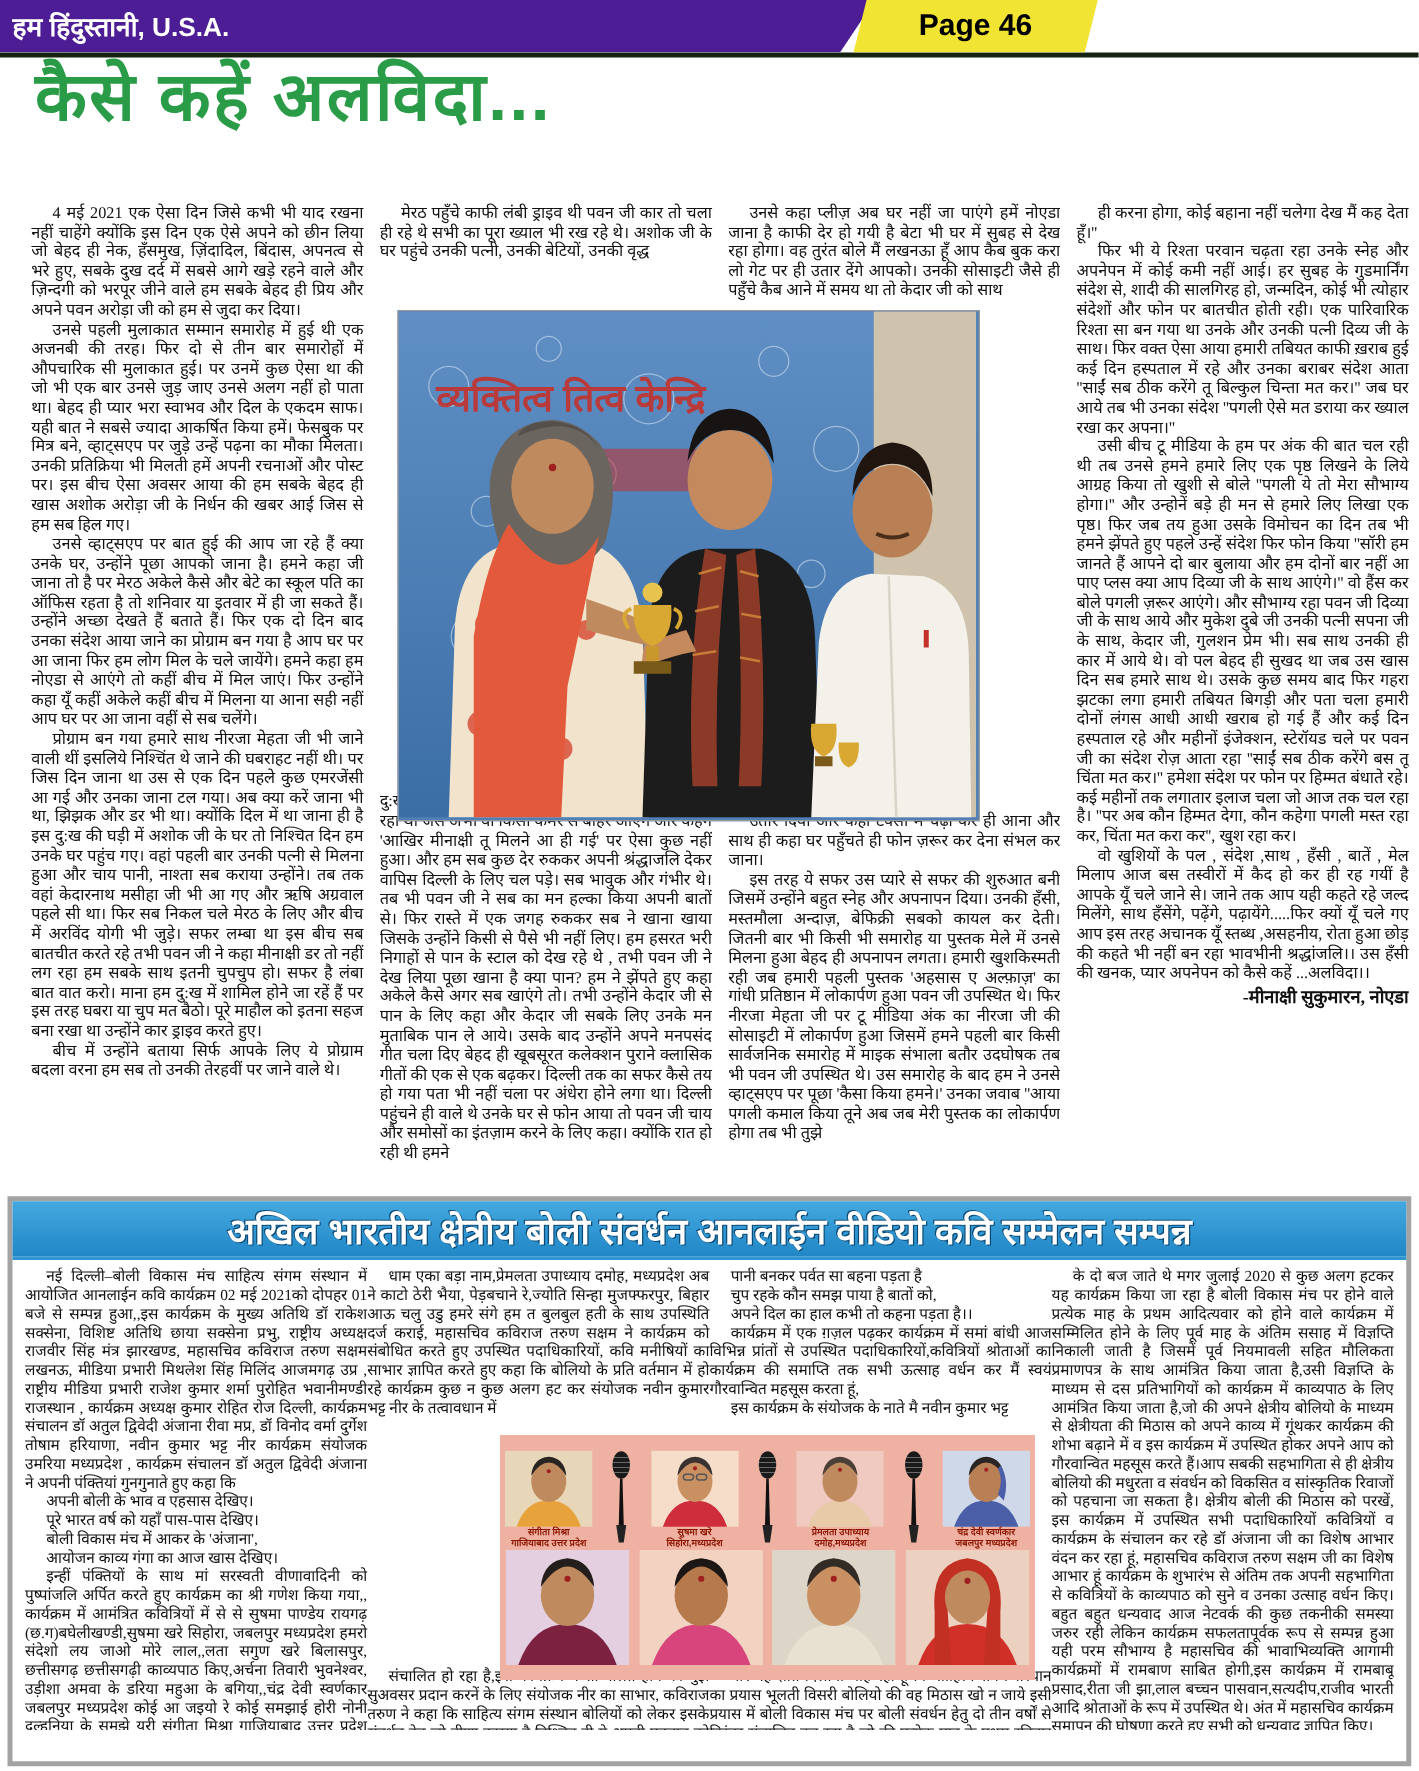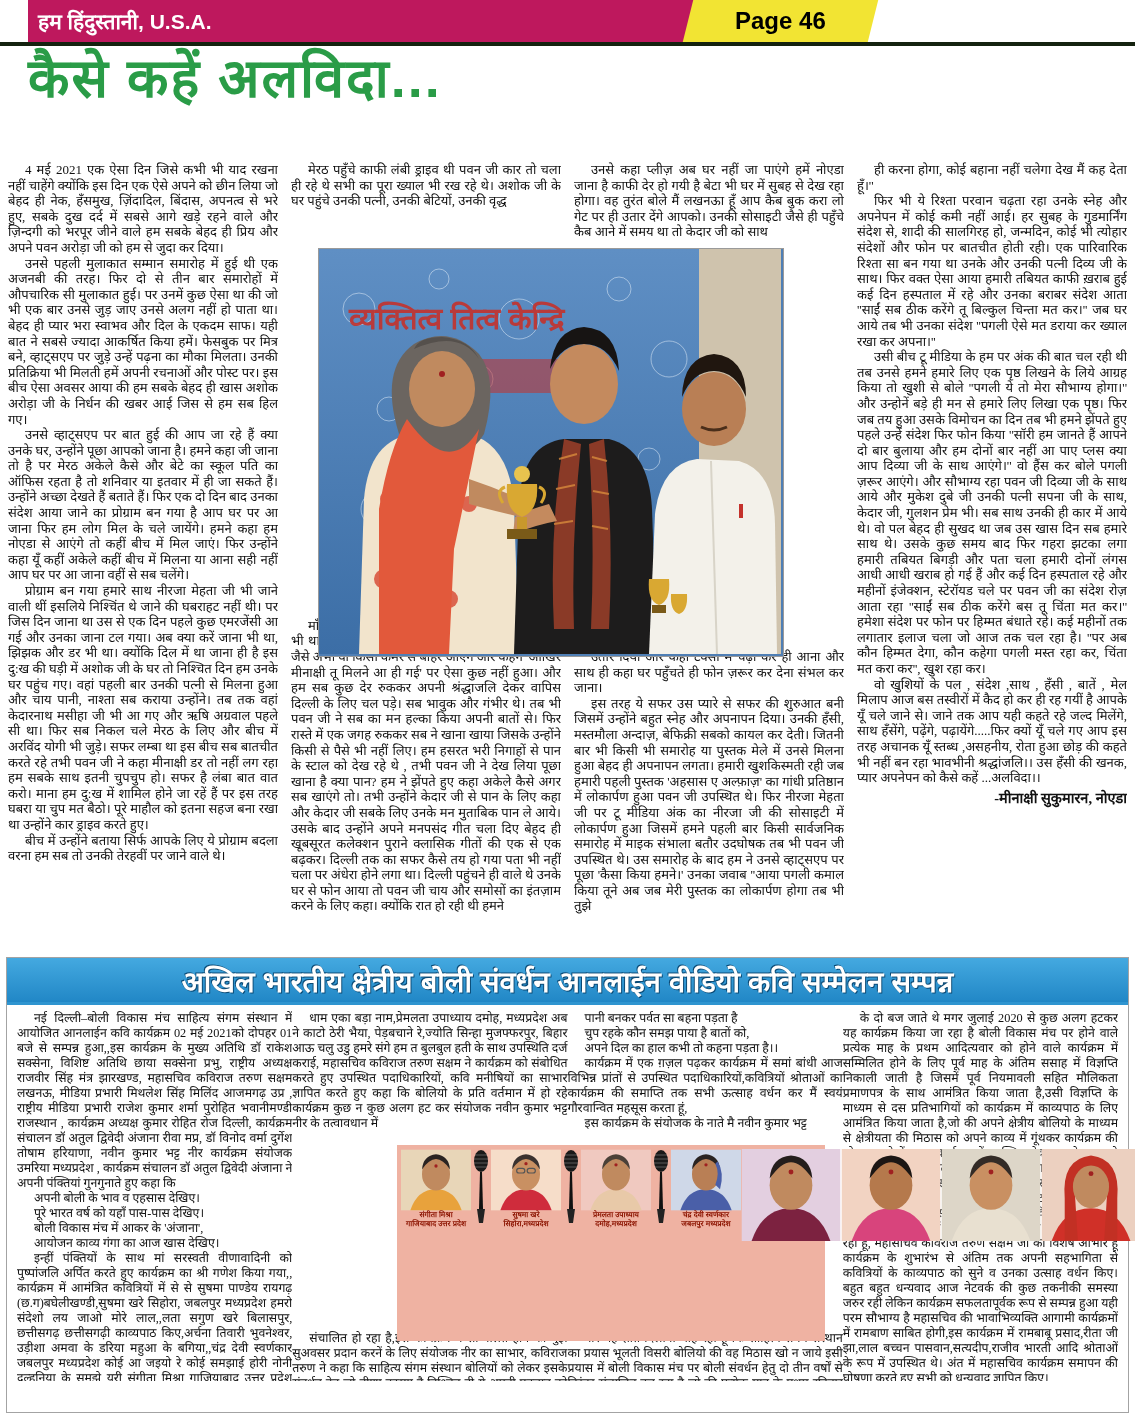--- a/index.html
+++ b/index.html
@@ -1,50 +1,50 @@
 <!DOCTYPE html>
 <html><head>
 <meta charset="utf-8">
 <style>
   html,body{margin:0;padding:0;background:#ffffff;}
   body{width:1135px;height:1417px;position:relative;font-family:"Liberation Serif","DejaVu Serif",serif;color:#111;}
   
   .hdr{position:relative;height:42px;border-bottom:4px solid #14220f;overflow:hidden;background:#fff;}
-  .hdr-green{position:absolute;left:0;top:0;width:700px;height:42px;background:#be185d;
-             clip-path:polygon(0 0,100% 0,96% 100%,0 100%);display:flex;align-items:center;padding-left:10px;box-sizing:border-box;margin-left:28px;}
+  .hdr-green{position:absolute;left:0;top:0;width:700px;height:42px;background:#4c1d95;
+             clip-path:polygon(0 0,100% 0,96% 100%,0 100%);display:flex;align-items:center;padding-left:10px;box-sizing:border-box;}
   .masthead{color:#fff;font-weight:bold;font-size:21px;font-family:"Liberation Sans","DejaVu Sans",sans-serif;}
   .pagebox{position:absolute;left:688px;top:0;width:185px;height:42px;background:#f2e433;transform:skewX(-14deg);
            display:flex;align-items:center;justify-content:center;}
   .pagebox span{transform:skewX(14deg);font-weight:bold;font-size:24px;color:#000;font-family:"Liberation Sans","DejaVu Sans",sans-serif;}
   .hdr-right{position:absolute;right:8px;top:2px;text-align:right;line-height:1.25;font-family:"Liberation Sans","DejaVu Sans",sans-serif;}
   .hdr-date{color:#e02f23;font-weight:bold;font-size:14px;}
   .hdr-url{color:#1a6fc0;font-weight:bold;font-size:14px;}
   
   .headline{color:#2a9c47;font-family:"Liberation Sans","DejaVu Sans",sans-serif;font-weight:bold;
             font-size:54px;line-height:1.12;padding:2px 10px 0 28px;letter-spacing:2px;height:110px;overflow:hidden;}
   
-  .a1{position:relative;height:800px;padding:4px 8px 0 8px;display:flex;gap:13px;box-sizing:border-box;}
+  .a1{position:relative;height:800px;padding:4px 8px 0 25px;display:flex;gap:13px;box-sizing:border-box;}
   .col{flex:1 1 0;overflow:hidden;text-align:justify;font-size:13px;line-height:1.2;}
   .col p{margin:0;text-indent:17px;}
   .spacer1{height:409px;}
   .spacer2{height:200px;}
   .byline{font-weight:bold;text-align:right;margin-top:4px;font-size:14.5px;}
   
   .photo1{position:absolute;left:318px;top:90px;width:464px;height:407px;border:1px solid #9a9a9a;background:#4f7fb5;overflow:hidden;}
   .photo1 svg{display:block;}
   
-  .a2{position:absolute;left:6px;right:6px;top:957px;bottom:4px;border:1px solid #a3a3a3;background:#fff;}
+  .a2{position:absolute;left:6px;right:6px;top:957px;bottom:4px;border:4px solid #a3a3a3;background:#fff;}
   .a2-head{height:44px;background:linear-gradient(#44a9e0,#2187c6);display:flex;align-items:center;justify-content:center;border-bottom:3px solid #2f95d0;}
   .a2-head span{color:#fff;font-family:"Liberation Sans","DejaVu Sans",sans-serif;font-weight:bold;font-size:29px;
                 text-shadow:1px 1px 0 #0b4a75,-1px -1px 0 #0b4a75;white-space:nowrap;}
   .a2-body{position:relative;display:flex;padding:6px 10px;height:382px;box-sizing:border-box;}
   .a2-body .col{font-size:12.3px;line-height:1.22;}
   
   .collage{position:absolute;left:390px;top:140px;width:428px;height:196px;background:#efb2a2;padding:4px;box-sizing:border-box;
-           display:flex;flex-direction:row;justify-content:space-between;}
+           display:flex;flex-direction:column;justify-content:center;}
   .crow{display:flex;align-items:flex-start;justify-content:space-between;}
   .cphoto{width:70px;}
   .cphoto .av{width:70px;height:62px;display:block;}
   .cap{font-family:"Liberation Sans","DejaVu Sans",sans-serif;font-size:7.5px;font-weight:bold;color:#8c1400;text-align:center;line-height:1.15;}
   .mic{width:20px;height:78px;}
   .crow2 .av2{width:100px;height:92px;display:block;}
   
   .t1{--bg:#e8d6b8;--cloth:#e8a23c;}
   .t2{--bg:#f6ddc9;--cloth:#cf2c3c;}
   .t3{--bg:#f0c9c0;--cloth:#e8c9a8;}

